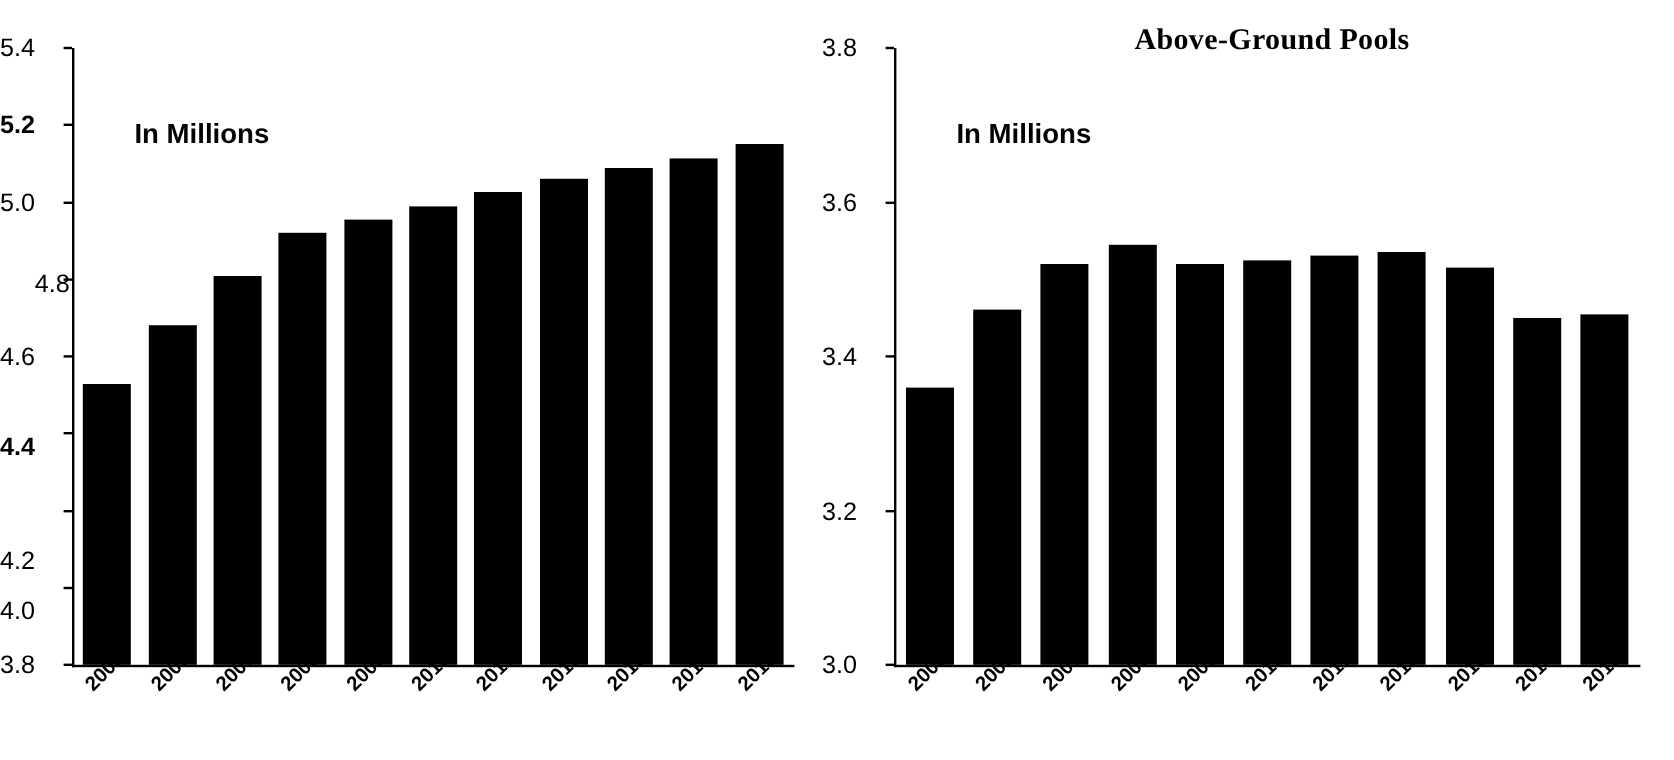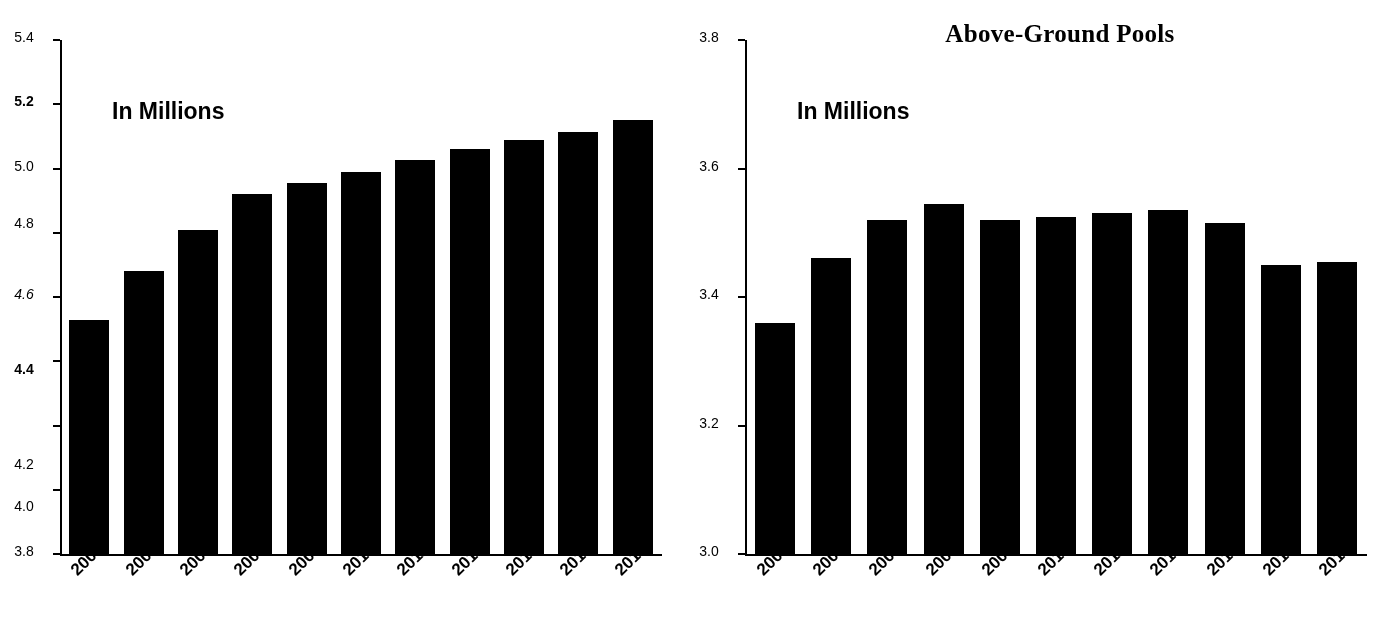--- a/index.html
+++ b/index.html
@@ -64,22 +64,22 @@
     height: 2px;
   }
   .tick-mark {
     position: absolute;
     background: #000;
     width: 7px;
     height: 2px;
   }
   .tick-label {
     position: absolute;
-    font-size: 14px;
-    text-align: center;
+    font-size: 21px;
+    text-align: left;
     font-family: "Liberation Sans", sans-serif;
     white-space: nowrap;
   }
   .bars {
     position: absolute;
   }
   .bar {
     position: absolute;
     background: #000000;
     bottom: 0;
@@ -119,23 +119,23 @@
         </div>
     <div class="tick-mark" style="left: 53px; top: 553px;"></div>
         <div class="tick-label" style="left: 0px; top: 543px; width: 48px;">3.8</div>
         <div class="tick-mark" style="left: 53px; top: 488.75px;"></div>
         <div class="tick-label" style="left: 0px; top: 498px; width: 48px;">4.0</div>
         <div class="tick-mark" style="left: 53px; top: 424.5px;"></div>
         <div class="tick-label" style="left: 0px; top: 414.5px; width: 48px; margin-top: 41px;">4.2</div>
         <div class="tick-mark" style="left: 53px; top: 360.25px;"></div>
         <div class="tick-label" style="left: 0px; top: 361px; width: 48px; font-weight: bold;">4.4</div>
         <div class="tick-mark" style="left: 53px; top: 296px;"></div>
-        <div class="tick-label" style="left: 0px; top: 286px; width: 48px; font-style: italic;">4.6</div>
+        <div class="tick-label" style="left: 0px; top: 286px; width: 48px;">4.6</div>
         <div class="tick-mark" style="left: 53px; top: 231.75px;"></div>
-        <div class="tick-label" style="left: 0px; top: 215px; width: 48px;">4.8</div>
+        <div class="tick-label" style="left: 0px; top: 225px; width: 48px; padding-left: 29px;">4.8</div>
         <div class="tick-mark" style="left: 53px; top: 167.5px;"></div>
         <div class="tick-label" style="left: 0px; top: 157.5px; width: 48px;">5.0</div>
         <div class="tick-mark" style="left: 53px; top: 103.25px;"></div>
         <div class="tick-label" style="left: 0px; top: 93.25px; width: 48px; font-weight: bold;">5.2</div>
         <div class="tick-mark" style="left: 53px; top: 39px;"></div>
         <div class="tick-label" style="left: 0px; top: 29px; width: 48px;">5.4</div>
         <div class="cat-label" style="left: 67.1818px; top: 566px;">2005</div>
         <div class="cat-label" style="left: 121.545px; top: 566px;">2006</div>
         <div class="cat-label" style="left: 175.909px; top: 566px;">2007</div>
         <div class="cat-label" style="left: 230.273px; top: 566px;">2008</div>

